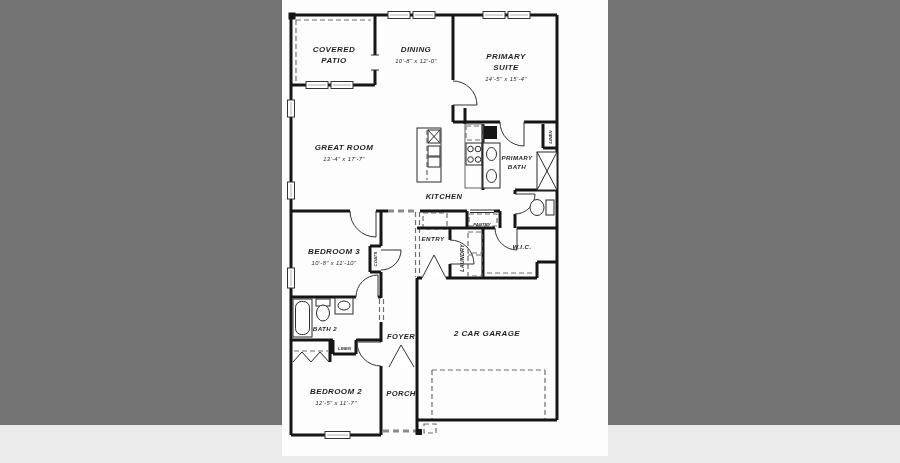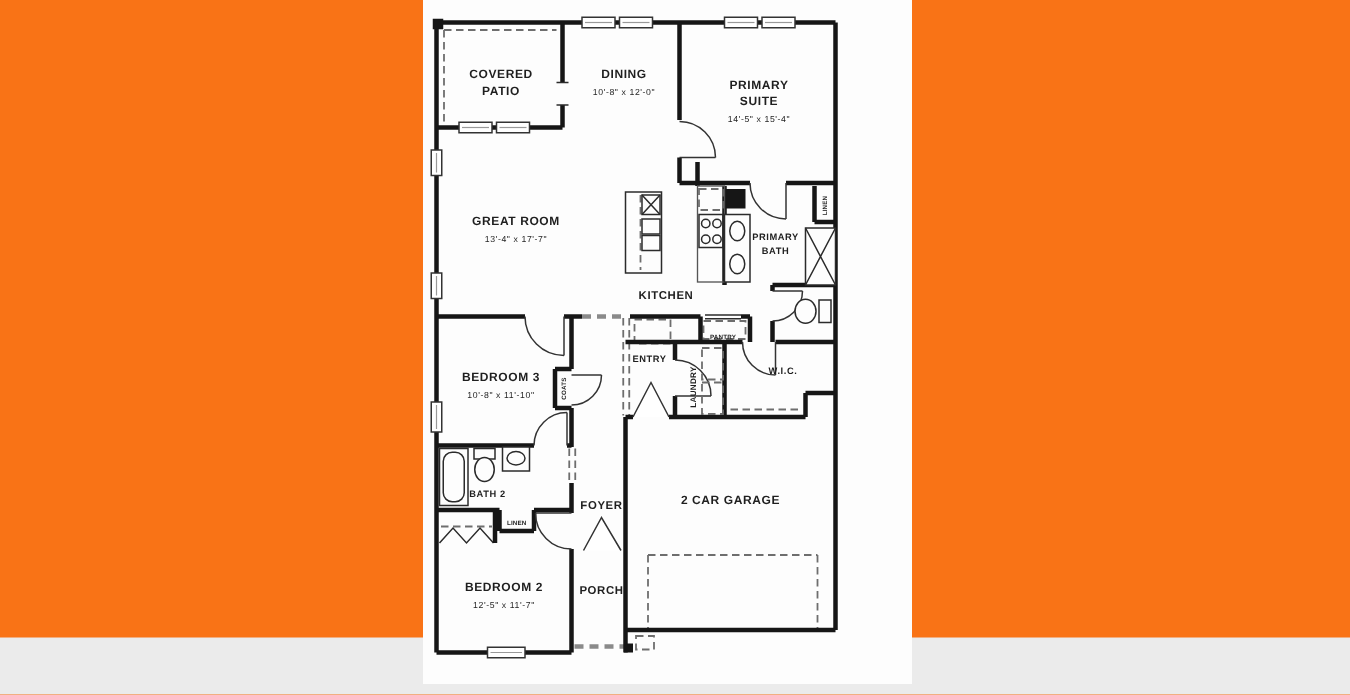--- a/index.html
+++ b/index.html
@@ -1,17 +1,17 @@
 <!DOCTYPE html>
 <html><head>
 <meta charset="utf-8">
 <style>
   html,body { margin:0; padding:0; }
   body { width:900px; height:463px; background:#ebebeb; overflow:hidden; }
-  .stage { position:relative; width:900px; height:425px; background:#f97316; }
+  .stage { position:relative; width:900px; height:425px; background:#737373;font-style:italic; }
   svg { position:absolute; left:0; top:0; }
   text {
     font-family:"Liberation Sans", sans-serif;
     fill:#1f1f1f;
     letter-spacing:0.4px;
   }
   .room   { font-size:8px;   font-weight:bold; }
   .dims   { font-size:5.8px; }
   .mid    { font-size:7.6px; font-weight:bold; }
   .small  { font-size:6.2px; font-weight:bold; }

